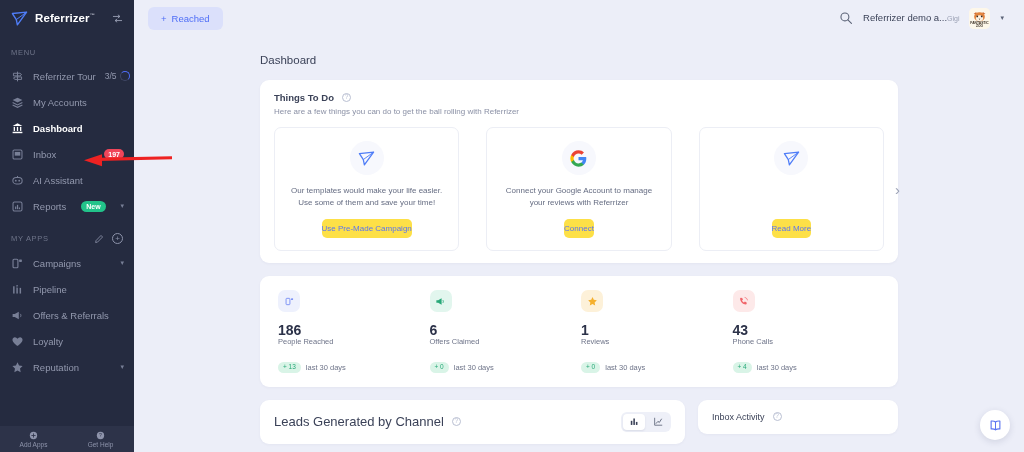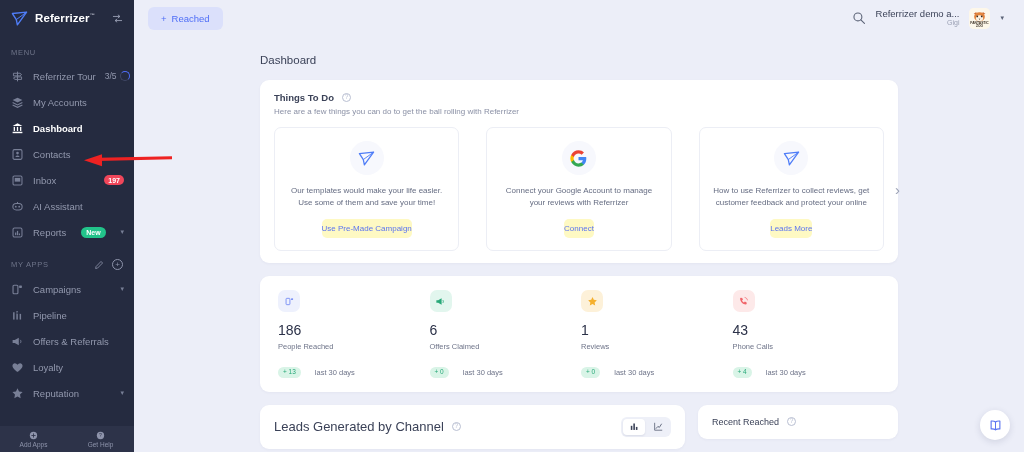--- a/index.html
+++ b/index.html
@@ -86,21 +86,21 @@
   
   .main { flex: 1 1 auto; height: 452px; background: #eceef8; position: relative; overflow: hidden; }
   .topbar { height: 36px; display: flex; align-items: center; padding: 0 14px; }
   .create-btn {
     background: #dbe0fb; color: #4f6ef7; border-radius: 6px;
     font-size: 9.5px; padding: 6px 13px; display: flex; align-items: center; gap: 5px;
     font-weight: 500;
   }
   .topbar-right { margin-left: auto; display: flex; align-items: center; gap: 10px; padding-right: 6px; }
   .search-ic { color: #6e7489; }
-  .acct { display: flex; flex-direction: column; align-items: flex-end; line-height: 1.15; }
+  .acct { display: flex; flex-direction: row; align-items: flex-end; line-height: 1.15; }
   .acct-name { font-size: 9.5px; color: #3b4258; }
   .acct-sub { font-size: 7px; color: #9aa0b4; }
   .avatar {
     width: 21px; height: 21px; border-radius: 5px; overflow: hidden;
     background: #fdf6e6; display: flex; align-items: center; justify-content: center;
     flex: 0 0 21px;
   }
   .chev { font-size: 7px; color: #5b6377; }
 
   .page-title { font-size: 11.5px; color: #3b4258; padding: 18px 0 0 126px; font-weight: 500; }
@@ -124,37 +124,37 @@
     flex: 1 1 0; border: 1px solid #eceef5; border-radius: 7px;
     padding: 13px 12px 12px 12px; display: flex; flex-direction: column;
     align-items: center; min-height: 124px;
   }
   .ttd-icon-circ {
     width: 34px; height: 34px; border-radius: 50%; background: #f7f8fd;
     display: flex; align-items: center; justify-content: center; margin-bottom: 10px;
   }
   .ttd-text { font-size: 8px; color: #656c82; text-align: center; line-height: 1.5; }
   .ttd-btn {
-    margin-top: auto; background: #fef9c3; color: #5b74f0;
+    margin-top: auto; background: #fde047; color: #5b74f0;
     font-size: 8px; border-radius: 5px; padding: 5px 0;
   }
   .carousel-next {
     position: absolute; right: -16px; top: 50%; transform: translateY(-50%);
     color: #9aa0b4; font-size: 15px; line-height: 1;
   }
 
   .stats-card { margin-top: 13px; display: flex; padding: 14px 14px 14px 18px; }
   .stat { flex: 1 1 0; }
   .stat-ic {
     width: 22px; height: 22px; border-radius: 7px;
     display: flex; align-items: center; justify-content: center; margin-bottom: 11px;
   }
-  .stat-val { font-size: 14px; font-weight: normal; color: #2b3148; line-height: 1; }
-  .stat-lbl { font-size: 7.5px; color: #6e7489; margin-top: 5px; }
-  .stat-delta { display: flex; align-items: center; gap: 14px; margin-top: 16px; }
+  .stat-val { font-size: 14px; font-weight: bold; color: #2b3148; line-height: 1; }
+  .stat-lbl { font-size: 7.5px; color: #6e7489; }
+  .stat-delta { display: flex; align-items: center; gap: 5px; margin-top: 16px; }
   .pill {
     background: #d9f4e7; color: #27a878; font-size: 6.5px;
     border-radius: 7px; padding: 2px 5px; line-height: 1;
   }
   .delta-txt { font-size: 7.5px; color: #6e7489; }
 
   .bottom-row { display: flex; gap: 13px; margin-top: 13px; }
   .bottom-left { flex: 1 1 0; }
   .bottom-right { flex: 0 0 200px; }
   .bottom-card { background:#fff; border-radius: 9px; padding: 12px 14px; box-shadow: 0 1px 3px rgba(40,50,90,0.045); display:flex; align-items:center; }
@@ -228,30 +228,20 @@
             <path d="M8 1.5L14 5H2z" fill="#ffffff"></path>
             <rect x="3.3" y="6" width="1.6" height="5" fill="#ffffff"></rect>
             <rect x="7.2" y="6" width="1.6" height="5" fill="#ffffff"></rect>
             <rect x="11.1" y="6" width="1.6" height="5" fill="#ffffff"></rect>
             <rect x="2" y="12" width="12" height="1.8" fill="#ffffff"></rect>
           </svg>
       </span>
       <span class="sb-label">Dashboard</span>
     </div>
 
-    <div class="sb-item">
-      <span class="sb-ic">
-        <svg viewBox="0 0 16 16" width="13" height="13">
-            <rect x="2.5" y="2" width="11" height="12" rx="1.6" fill="none" stroke="#787f96" stroke-width="1.3"></rect>
-            <circle cx="8" cy="6.3" r="1.6" fill="#787f96"></circle>
-            <path d="M5.2 11.2c.6-1.4 1.7-2 2.8-2s2.2.6 2.8 2z" fill="#787f96"></path>
-          </svg>
-      </span>
-      <span class="sb-label">Contacts</span>
-    </div>
 
     <div class="sb-item">
       <span class="sb-ic">
         <svg viewBox="0 0 16 16" width="13" height="13">
             <rect x="2.5" y="2.5" width="11" height="11" rx="1.5" fill="none" stroke="#787f96" stroke-width="1.3"></rect>
             <rect x="4.6" y="4.8" width="6.8" height="4.6" fill="#787f96"></rect>
           </svg>
       </span>
       <span class="sb-label">Inbox</span>
       <span class="sb-right">
@@ -444,22 +434,21 @@
             <span class="ttd-btn">Connect</span>
           </div>
 
           <div class="ttd-card">
             <span class="ttd-icon-circ">
               <svg viewBox="0 0 24 24" width="17" height="17">
                   <path d="M2 5 L22 3 L9 21 L7.5 13.5 Z" fill="none" stroke="#4f7df7" stroke-width="1.8" stroke-linejoin="round"></path>
                   <path d="M7.5 13.5 L22 3" stroke="#4f7df7" stroke-width="1.3"></path>
                 </svg>
             </span>
-            <span class="ttd-text">How to use Referrizer to collect reviews, get customer feedback and protect your online</span>
-            <span class="ttd-btn">Leads More</span>
+            <span class="ttd-btn">Read More</span>
           </div>
 
           <span class="carousel-next">›</span>
         </div>
       </div>
 
       <div class="card stats-card">
 
         <div class="stat">
           <span class="stat-ic" style="background:#eef1fd">
@@ -541,21 +530,21 @@
                     <path d="M2.4 2.6v10.8h11" stroke="#5b6377" stroke-width="1.2" fill="none"></path>
                     <path d="M4.2 11.2l3-3.4 2 1.6 3.4-5.4" stroke="#5b6377" stroke-width="1.3" fill="none" stroke-linejoin="round"></path>
                   </svg>
               </span>
             </span>
           </div>
         </div>
         <div class="bottom-right">
           <div class="bottom-card">
             <span class="card-title">
-              <span style="font-weight:normal;font-size:9px;color:#3b4258">Recent Reached</span>
+              <span style="font-weight:normal;font-size:9px;color:#3b4258">Inbox Activity</span>
               <span class="q-ic">?</span>
             </span>
           </div>
         </div>
       </div>
     </div>
 
     <div class="fab">
       <span>
         <svg viewBox="0 0 24 24" width="15" height="15">

